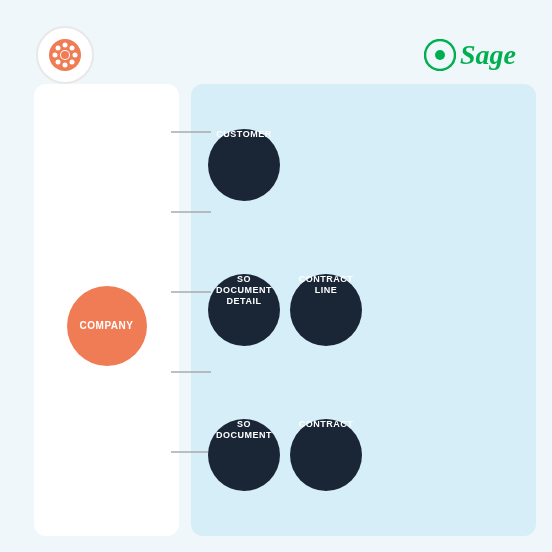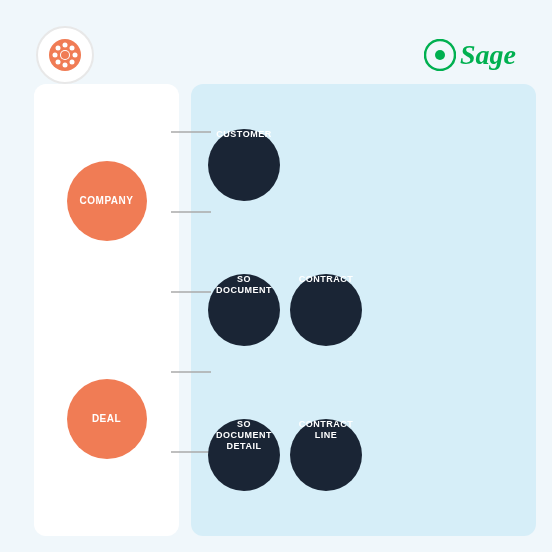--- a/index.html
+++ b/index.html
@@ -143,53 +143,50 @@
 
       <line x1="155" y1="288" x2="195" y2="288" stroke="#aaaaaa" stroke-width="1.5"></line>
 
       <line x1="155" y1="368" x2="195" y2="368" stroke="#aaaaaa" stroke-width="1.5"></line>
     </svg>
 
     <div style="position:absolute; left:18px; top:0; width:145px; height:100%; background:white; border-radius:12px; z-index:1;"></div>
 
     <div style="position:absolute; left:175px; top:0; right:0; height:100%; background:#d6eef8; border-radius:12px; z-index:1;"></div>
 
-    <div style="position:absolute; left:18px; top:0; width:145px; height:100%; z-index:3; display:flex; flex-direction:column; align-items:center; justify-content:space-around; padding: 8px 0;">
+    <div style="position:absolute; left:18px; top:16px; width:145px; height:100%; z-index:3; display:flex; flex-direction:column; align-items:center; justify-content:space-around; padding: 8px 0;">
 
       <div class="circle-hubspot">
         <span>COMPANY</span>
-      </div>
-      <div class="circle-hubspot">
-        <span>DEAL</span>
       </div>
     </div>
 
     <div style="position:absolute; left:180px; top:0; right:0; height:100%; z-index:3; display:flex; flex-direction:column; justify-content:space-around; padding: 8px 12px; align-items:flex-start;">
 
       <div class="right-row">
         <div class="circle-sage">
           <span>CUSTOMER</span>
         </div>
       </div>
 
       <div class="right-row">
         <div class="circle-sage">
-          <span>SO DOCUMENT</span>
+          <span>SO DOCUMENT DETAIL</span>
         </div>
         <div class="circle-sage">
-          <span>CONTRACT</span>
+          <span>CONTRACT LINE</span>
         </div>
       </div>
 
       <div class="right-row">
         <div class="circle-sage">
-          <span>SO DOCUMENT DETAIL</span>
+          <span>SO DOCUMENT</span>
         </div>
         <div class="circle-sage">
-          <span>CONTRACT LINE</span>
+          <span>CONTRACT</span>
         </div>
       </div>
 
 
     </div>
 
   </div>
 </div>
 
 </body></html>

